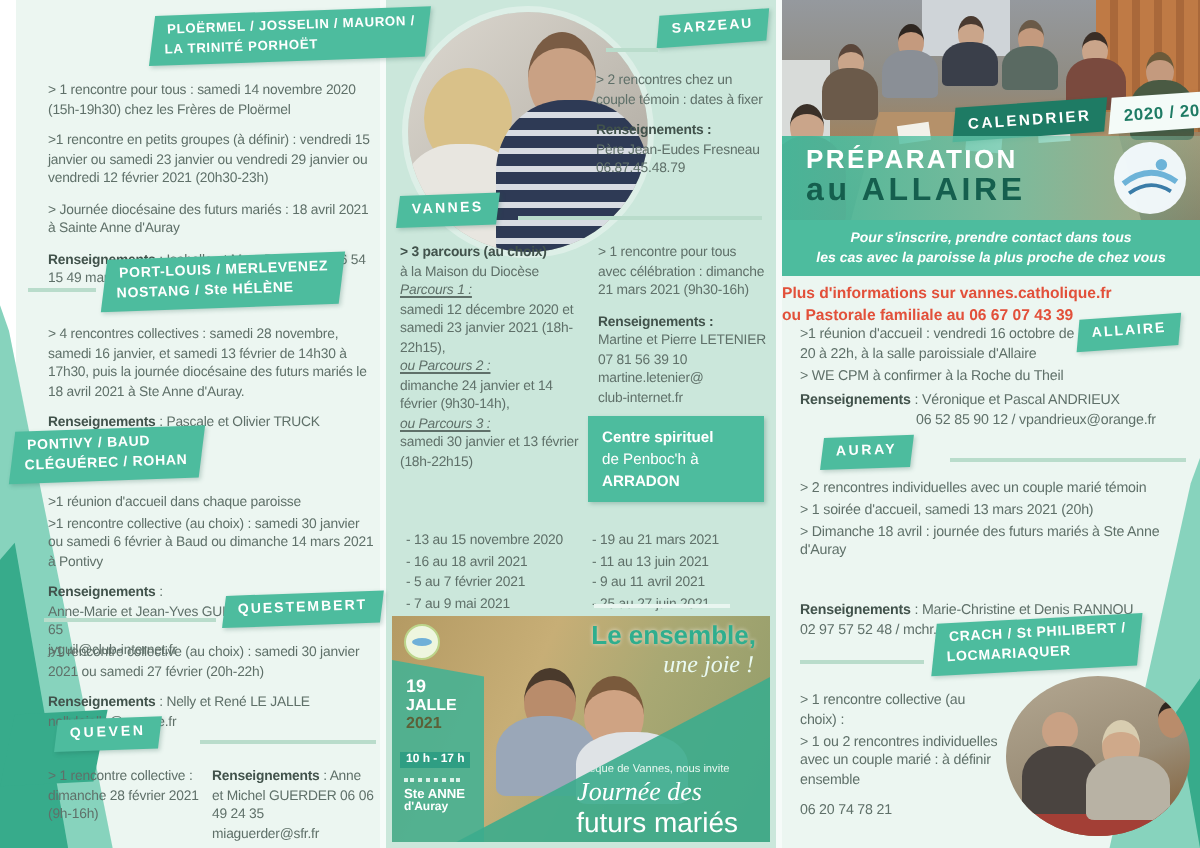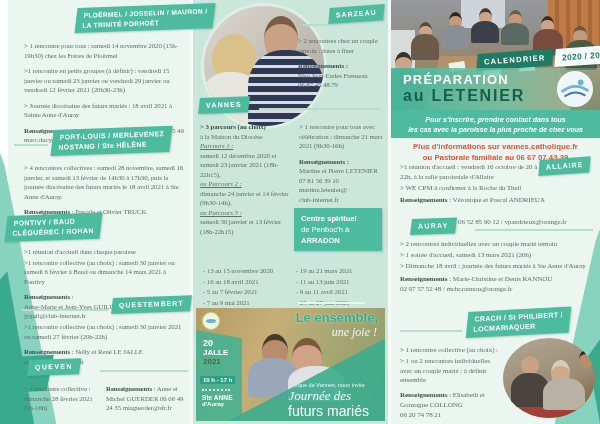--- a/index.html
+++ b/index.html
@@ -27,21 +27,21 @@
   #p-right{left:391px;width:209px;}
 
   .badge{position:absolute;background:#4dbc9e;color:#fff;font-weight:bold;
     font-size:7px;letter-spacing:.35px;padding:3px 7px;line-height:1.45;
     transform:rotate(-2deg) skewX(-9deg);transform-origin:left center;
     box-shadow:1px 1px 2px rgba(30,90,75,.25);white-space:nowrap;}
   .badge .ds{display:block;transform:skewX(9deg);}
   .badge.dark{background:#1e7b64;}
 
   .body{position:absolute;font-size:6.9px;letter-spacing:-0.1px;line-height:1.38;color:#5f7069;}
-  .body p{margin:0 0 6px 0;font-family:Liberation Serif, serif;}
+  .body p{margin:0 0 6px 0;}
   .lbl{font-weight:bold;color:#41524b;}
   .ul-it{font-style:italic;text-decoration:underline;}
   .hline{position:absolute;height:2px;background:#b9dccb;z-index:2;}
   .hline.lite{background:#e9f6f0;}
 
   
   .photo{position:absolute;overflow:hidden;}
   .head{position:absolute;border-radius:50%;}
   .torso{position:absolute;border-radius:45% 45% 10% 10%;}
   .paper{position:absolute;background:#f2f1ea;}
@@ -54,21 +54,21 @@
   #photo-oval{left:112px;top:338px;width:92px;height:80px;border-radius:50%;
     background:linear-gradient(160deg,#b3a791 0%,#9a8d77 55%,#8a6f4e 80%,#9c4a3c 100%);}
 
   
   #title-band{position:absolute;left:0;top:68px;width:209px;height:42px;
     background:linear-gradient(90deg,rgba(70,185,155,.96) 0%,rgba(105,200,172,.75) 55%,rgba(150,215,190,.30) 100%);}
   #title1{position:absolute;left:12px;top:4px;color:#fff;font-weight:bold;font-size:13px;letter-spacing:1.2px;}
   #title2{position:absolute;left:12px;top:19px;color:#155f4e;font-weight:bold;font-size:16px;letter-spacing:1.8px;}
   #tagline-band{position:absolute;left:0;top:110px;width:209px;height:28px;background:#4dbc9e;
     color:#fff;font-style:italic;font-weight:bold;font-size:7px;text-align:center;line-height:1.45;padding-top:5px;box-sizing:border-box;}
-  .redinfo{position:absolute;left:0;top:142px;width:209px;text-align:center;color:#e2503a;
+  .redinfo{position:absolute;left:0;top:142px;width:209px;text-align:left;color:#e2503a;
     font-weight:bold;font-size:7.8px;line-height:1.35;}
 
   
   #poster{position:absolute;left:3px;top:308px;width:189px;height:113px;
     background:linear-gradient(115deg,#b49a63 0%,#c7ae76 35%,#a9a873 60%,#8e9a68 100%);overflow:hidden;}
   #poster-strip{position:absolute;left:0;top:22px;width:46px;height:91px;
     background:rgba(67,178,148,.88);clip-path:polygon(0 0,100% 9%,100% 100%,0 100%);}
   #poster-tri{position:absolute;left:0;top:0;width:189px;height:113px;
     background:rgba(60,172,141,.9);clip-path:polygon(100% 27%,17% 100%,100% 100%);}
   .pw{color:#fff;font-weight:bold;}
@@ -216,21 +216,21 @@
       </div>
       <div class="head" style="left:66px;top:26px;width:26px;height:28px;background:#b98c6b;border-top:6px solid #4a3a2c;"></div>
       <div class="head" style="left:96px;top:30px;width:30px;height:32px;background:#cfa383;border-top:7px solid #7a5a3c;"></div>
       <div class="torso" style="left:52px;top:50px;width:50px;height:40px;background:#9aa7b8;"></div>
       <div class="torso" style="left:92px;top:58px;width:56px;height:36px;background:#dfe3e6;"></div>
 
       <div style="position:absolute;right:7px;top:2px;font-weight:bold;font-size:13px;color:#2fae8e;text-shadow:0 0 2px rgba(255,255,255,.7);">Le ensemble,</div>
       <div style="position:absolute;right:8px;top:17px;font-family:'Liberation Serif',serif;font-style:italic;font-size:12px;color:#eafaf2;">une joie !</div>
 
       <div id="poster-strip">
-        <div class="pw" style="margin:8px 0 0 7px;font-size:9px;">20</div>
+        <div class="pw" style="margin:8px 0 0 7px;font-size:9px;">19</div>
         <div class="pw" style="margin:0 0 0 7px;font-size:8px;">JALLE</div>
         <div style="margin:0 0 2px 7px;font-size:8px;font-weight:bold;color:#5c6038;">2021</div>
         <div style="margin-left:4px;display:inline-block;background:#2f9e83;color:#fff;font-size:6px;font-weight:bold;padding:1px 3px;">10 h - 17 h</div>
         <div id="poster-dots"></div>
         <div class="pw" style="margin:0 0 0 6px;font-size:6.6px;">Ste ANNE</div>
         <div class="pw" style="margin:0 0 0 6px;font-size:6px;">d'Auray</div>
       </div>
 
       <div id="poster-tri">
         <div style="position:absolute;right:6px;bottom:33px;width:140px;text-align:center;color:#e8f7f0;font-size:5.6px;">Mgr Centène, évêque de Vannes, nous invite</div>
@@ -267,21 +267,21 @@
 
     <div class="badge dark" style="left:86px;top:54px;transform:rotate(-4deg) skewX(-9deg);font-size:7.6px;letter-spacing:1.2px;">
       <span class="ds">CALENDRIER</span>
     </div>
     <div class="badge" style="left:164px;top:49px;background:#f4fbf8;color:#1e7b64;transform:rotate(-4deg) skewX(-9deg);font-size:8.4px;">
       <span class="ds">2020 / 2021</span>
     </div>
 
     <div id="title-band">
       <div id="title1">PRÉPARATION</div>
-      <div id="title2">au LETENIER</div>
+      <div id="title2">au ALLAIRE</div>
       <svg style="position:absolute;right:6px;top:2px;" width="38" height="38" viewBox="0 0 40 40">
         <circle cx="20" cy="20" r="19" fill="#f4fbff" opacity="0.95"></circle>
         <path d="M6 23 Q20 12 34 22" stroke="#6db3d8" stroke-width="3" fill="none"></path>
         <path d="M9 28 Q20 20 31 27" stroke="#3a7ca8" stroke-width="2" fill="none"></path>
         <circle cx="26" cy="13" r="3" fill="#6db3d8"></circle>
       </svg>
     </div>
 
     <div id="tagline-band">
       <div>Pour s'inscrire, prendre contact dans tous</div>
@@ -294,45 +294,44 @@
     </div>
 
     <div class="badge" style="left:148px;top:160px;transform:rotate(-4deg) skewX(-9deg);letter-spacing:1px;">
       <span class="ds">ALLAIRE</span>
     </div>
     <div class="body" style="left:9px;top:163px;width:142px;font-size:7.1px;">
       <p style="margin-bottom:1px">&gt;1 réunion d'accueil : vendredi 16 octobre de 20 à 22h, à la salle paroissiale d'Allaire</p>
       <p style="margin-bottom:3px">&gt; WE CPM à confirmer à la Roche du Theil</p>
     </div>
     <div class="body" style="left:9px;top:196px;width:198px;font-size:7.1px;">
-      <p style="margin-bottom:12px"><span class="lbl">Renseignements</span><span> : Véronique et Pascal ANDRIEUX</span></p>
+      <p style="margin-bottom:0"><span class="lbl">Renseignements</span><span> : Véronique et Pascal ANDRIEUX</span></p>
       <p style="padding-left:58px">06 52 85 90 12 / vpandrieux@orange.fr</p>
     </div>
 
     <div class="badge" style="left:20px;top:219px;letter-spacing:1.3px;">
       <span class="ds">AURAY</span>
     </div>
     <div class="hline" style="left:84px;top:229px;width:118px;"></div>
     <div class="body" style="left:9px;top:240px;width:198px;font-size:7.1px;">
       <p style="margin-bottom:1px">&gt; 2 rencontres individuelles avec un couple marié témoin</p>
       <p style="margin-bottom:1px">&gt; 1 soirée d'accueil, samedi 13 mars 2021 (20h)</p>
-      <p style="margin-bottom:4px">&gt; Dimanche 18 avril : journée des futurs mariés à Ste Anne d'Auray</p>
+      <p style="margin-bottom:20px">&gt; Dimanche 18 avril : journée des futurs mariés à Ste Anne d'Auray</p>
       <p style="margin-bottom:0"><span class="lbl">Renseignements</span><span> : Marie-Christine et Denis RANNOU</span></p>
       <p>02 97 57 52 48 / mchr.rannou@orange.fr</p>
     </div>
 
     <div class="hline" style="left:9px;top:330px;width:62px;"></div>
     <div class="badge" style="left:76px;top:312px;transform:rotate(-3deg) skewX(-9deg);">
       <span class="ds">CRACH / St PHILIBERT /</span>
       <span class="ds">LOCMARIAQUER</span>
     </div>
     <div class="body" style="left:9px;top:346px;width:102px;font-size:7.1px;">
       <p style="margin-bottom:1px">&gt; 1 rencontre collective (au choix) :</p>
       <p style="margin-bottom:5px">&gt; 1 ou 2 rencontres individuelles avec un couple marié : à définir ensemble</p>
-      <p style="margin-bottom:0"><span class="lbl">Renseignements</span><span> : Elisabeth et Gonzague COLLONG</span></p>
       <p style="margin-bottom:0">06 20 74 78 21</p>
 
     </div>
 
     <div class="photo" id="photo-oval">
       <div style="position:absolute;left:0;bottom:0;width:92px;height:14px;background:#a33f36;"></div>
       <div class="head" style="left:18px;top:18px;width:18px;height:19px;background:#c9a184;"></div>
       <div class="torso" style="left:8px;top:35px;width:38px;height:34px;background:#4a4440;"></div>
       <div class="head" style="left:48px;top:22px;width:19px;height:20px;background:#cfa98a;border-top:6px solid #d8cdb0;"></div>
       <div class="torso" style="left:40px;top:40px;width:42px;height:32px;background:#b8b2a4;"></div>

